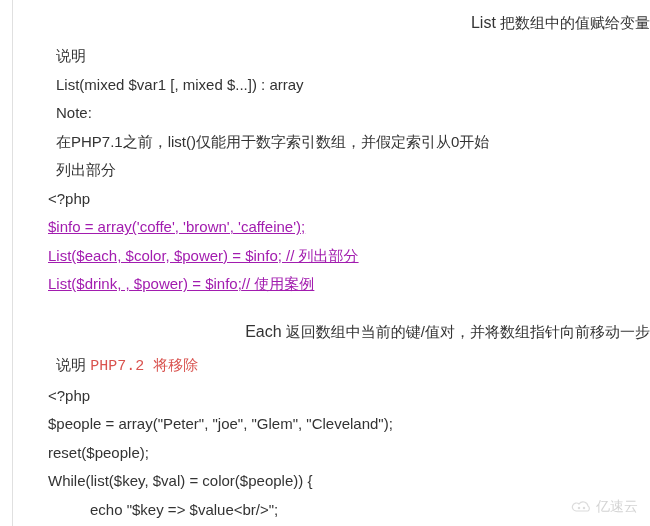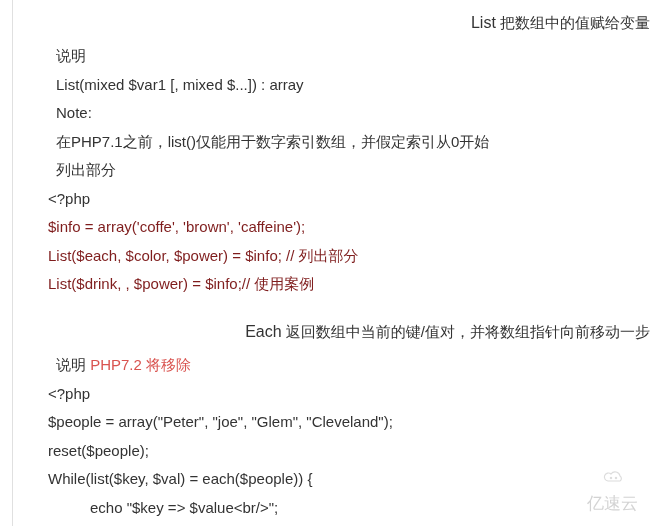--- a/index.html
+++ b/index.html
@@ -18,34 +18,33 @@
     .section-title {
       font-weight: normal;
       margin-bottom: 4px;
       text-align: right;
     }
     .section-title .caps { font-size: 16px; }
     .sub {
       margin-left: 36px;
     }
     .code-line { font-family: Arial, sans-serif; margin-left: 28px; }
-    .green { color: #7f1d1d; }
-    .red { color: #d9534f; }
+    .green { color: #a21caf; text-decoration: underline; }
+    .red { color: #d9534f; font-family: Liberation Mono, monospace; }
     .indent2 { margin-left: 70px; }
     .watermark {
       position: absolute;
       right: 12px;
       bottom: 6px;
       color: #ccc;
-      font-size: 17px;
+      font-size: 14px;
       display: flex;
       align-items: center;
       gap: 4px;
       opacity: 0.85;
-      flex-direction: column;
     }
     .watermark svg { opacity: 0.8; }
     .left-border {
       position: absolute;
       left: 12px;
       top: 0;
       bottom: 0;
       width: 1px;
       background: #e0e0e0;
     }
@@ -82,21 +81,21 @@
 <div class="section">
   <div class="section-title">
     <span class="caps">Each</span><span> 返回数组中当前的键/值对，并将数组指针向前移动一步</span>
   </div>
   <div class="sub">
     <span>说明 </span><span class="red warning">PHP7.2 将移除</span>
   </div>
   <div class="sub code-line">&lt;?php</div>
   <div class="sub code-line">$people = array("Peter", "joe", "Glem", "Cleveland");</div>
   <div class="sub code-line">reset($people);</div>
-  <div class="sub code-line">While(list($key, $val) = each($people)) {</div>
+  <div class="sub code-line">While(list($key, $val) = color($people)) {</div>
   <div class="indent2 code-line">echo "$key =&gt; $value&lt;br/&gt;";</div>
   <div class="sub code-line">}</div>
 </div>
 
 <div class="watermark">
   <svg width="22" height="14" viewBox="0 0 22 14">
     <path d="M6 11 a4 4 0 1 1 3 -7 a5 5 0 0 1 9 2 a3 3 0 0 1 0 5 Z" fill="none" stroke="#ccc" stroke-width="1.2"></path>
     <circle cx="9" cy="8" r="1.2" fill="#ccc"></circle>
     <circle cx="14" cy="8" r="1.2" fill="#ccc"></circle>
   </svg>

